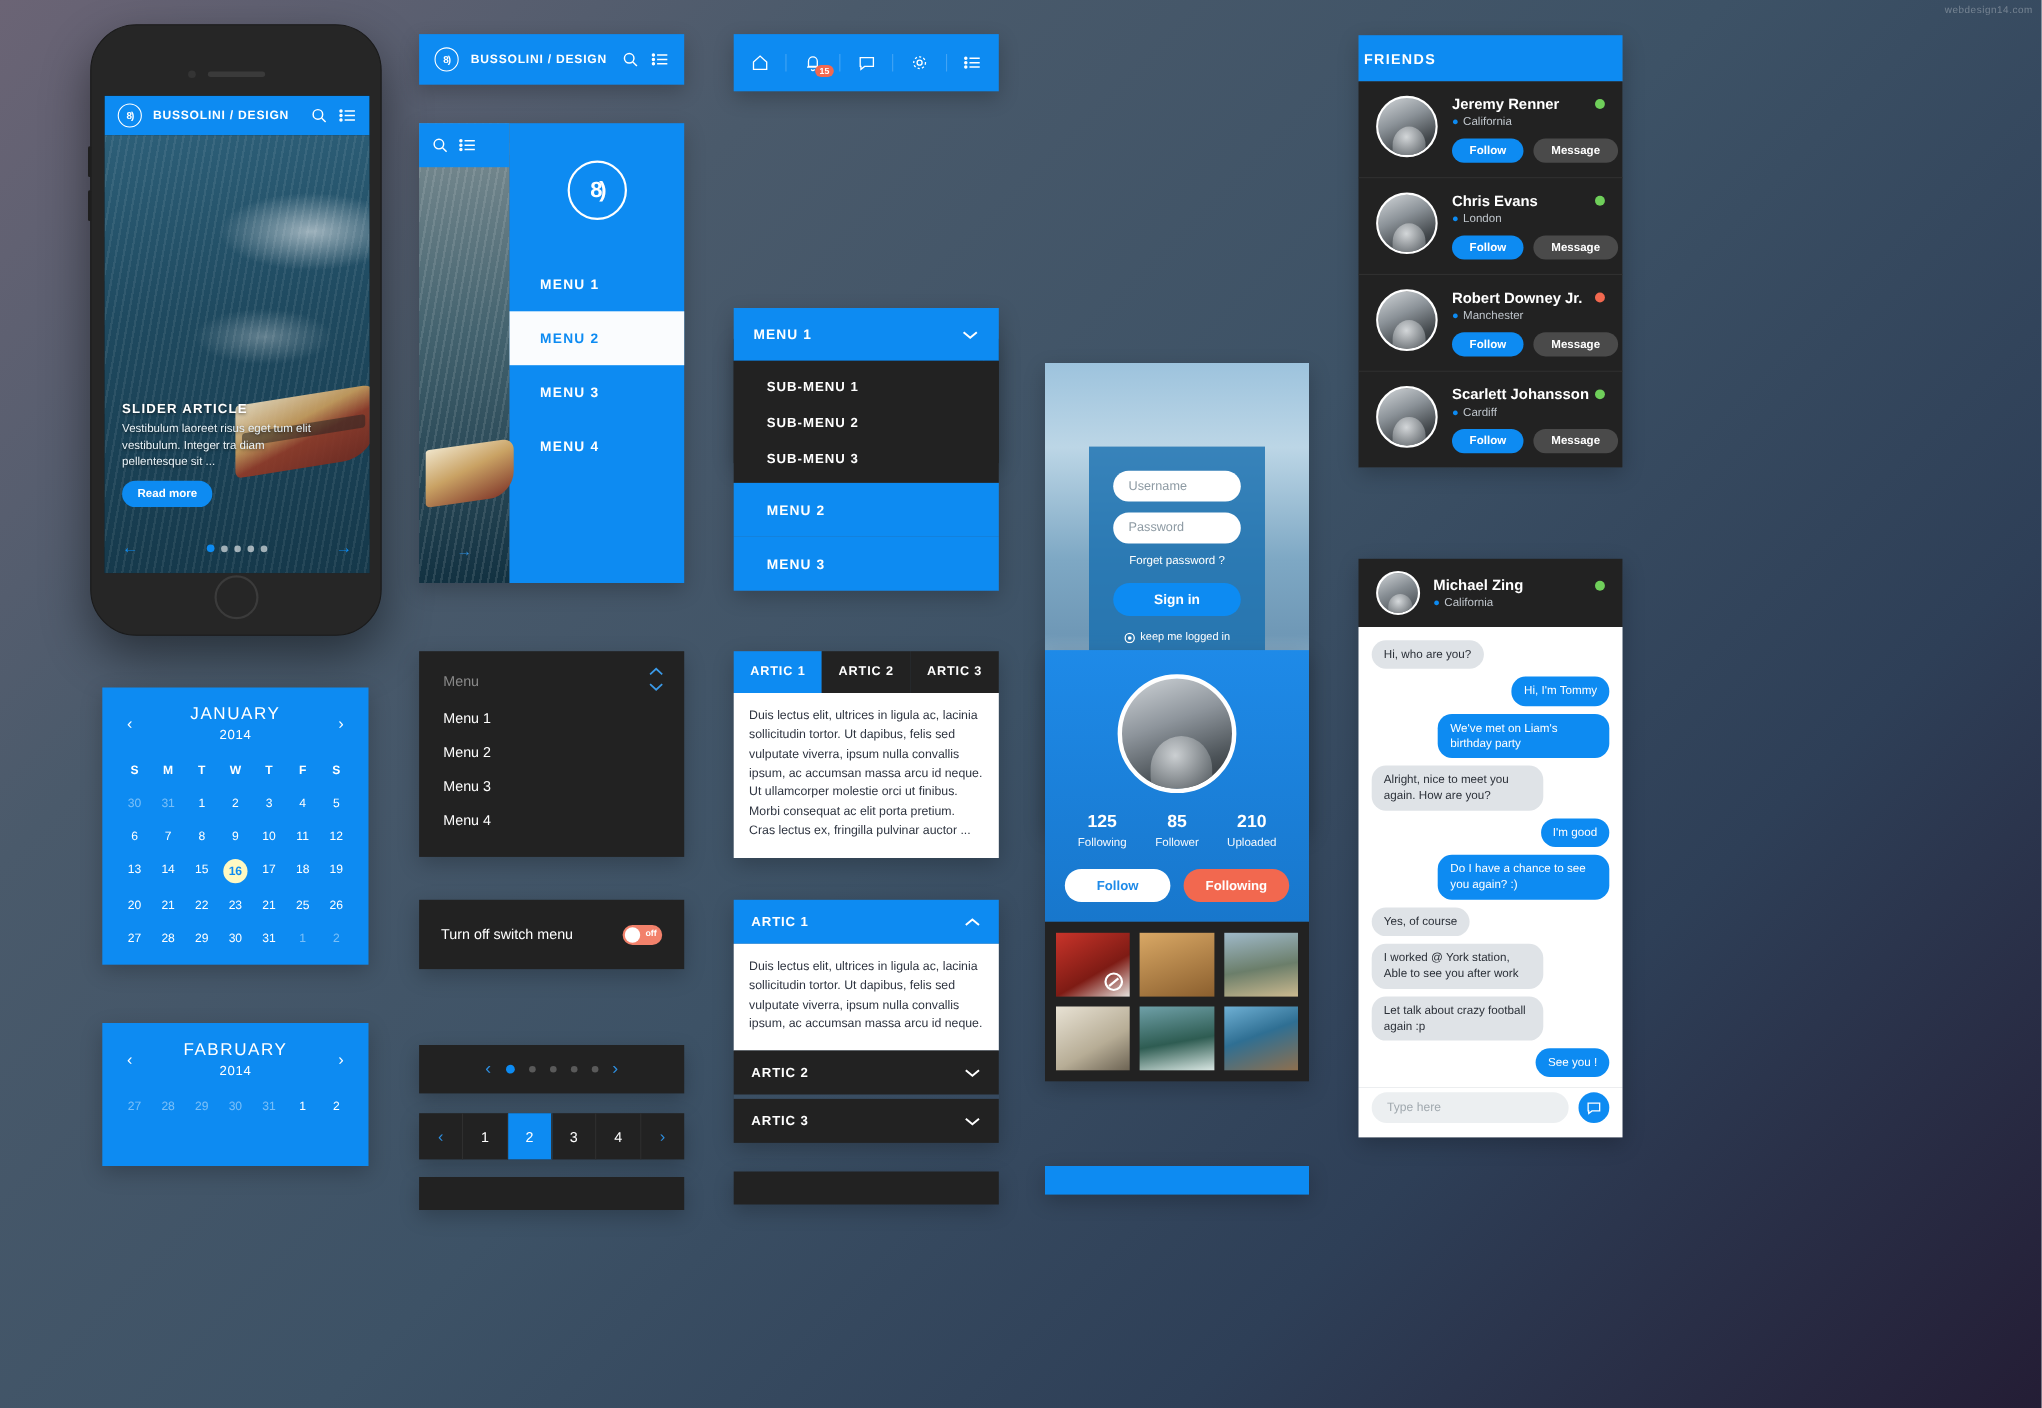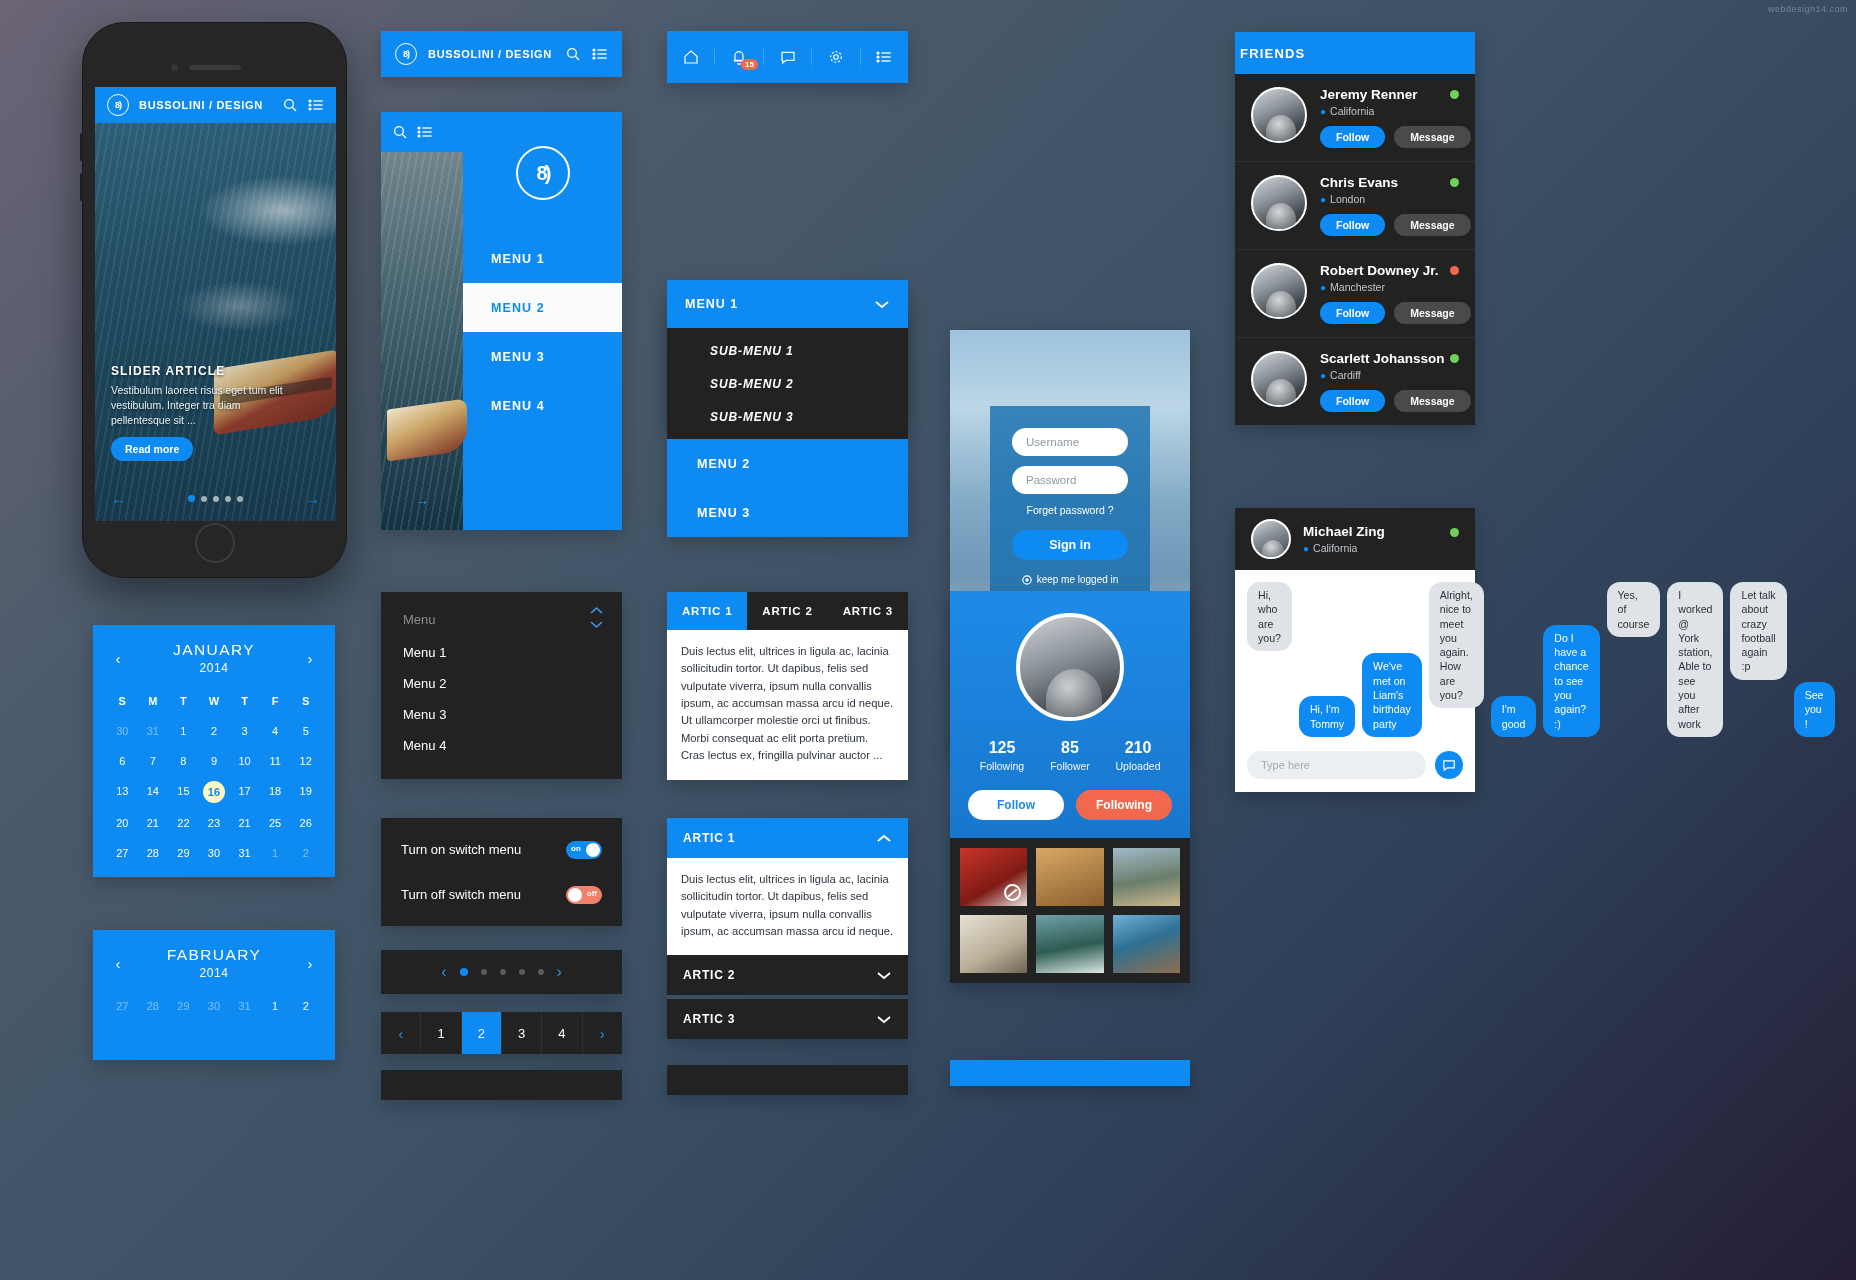--- a/index.html
+++ b/index.html
@@ -94,21 +94,21 @@
   .dlg-x{position:absolute;right:12px;top:9px;color:#f2684f;font-size:13px;cursor:pointer;}
   .dlg-t{color:#fff;font-size:13px;font-weight:700;margin:10px 0 18px;}
   .dlg-btns{display:flex;gap:13px;justify-content:center;}
   .pill{border-radius:16px;padding:7px 22px;font-size:12px;font-weight:700;color:#fff;cursor:pointer;}
   .pill.blue{background:#0d8bf2;}
   .pill.red{background:#f2684f;}
 
   
   .acc-head{height:48px;background:#0d8bf2;color:#fff;display:flex;align-items:center;justify-content:space-between;
             padding:0 18px;font-size:12.5px;font-weight:600;letter-spacing:1px;cursor:pointer;}
-  .acc-body{background:#222;padding:6px 13px;font-style:italic;}
+  .acc-body{background:#222;padding:6px 0;}
   .sub{height:33px;display:flex;align-items:center;padding-left:30px;color:#fff;font-size:12px;font-weight:600;letter-spacing:.9px;cursor:pointer;}
   .acc2{height:49px;background:#0d8bf2;color:#fff;display:flex;align-items:center;padding-left:30px;font-size:12.5px;font-weight:600;letter-spacing:1px;cursor:pointer;}
 
   
   .sel{background:#222;padding:14px 0 18px;position:relative;}
   .sel .lbl{color:#8a8a8a;font-size:13px;padding:6px 0 10px 22px;}
   .sel .opt{color:#fff;font-size:13px;padding:8px 0 8px 22px;cursor:pointer;}
   .spin{position:absolute;right:18px;top:14px;display:flex;flex-direction:column;gap:5px;color:#3b9ae8;font-size:12px;}
 
   
@@ -205,21 +205,21 @@
   .fbtn.grey{background:#4a4a4a;}
   .status{position:absolute;right:16px;top:16px;width:9px;height:9px;border-radius:50%;}
   .st-on{background:#6fcf5a;} .st-off{background:#f2684f;}
 
   
   .chat-head{background:#222;display:flex;gap:12px;align-items:center;padding:11px 16px;position:relative;}
   .chat-av{width:40px;height:40px;border-radius:50%;border:2px solid #fff;overflow:hidden;flex:0 0 40px;
            background:linear-gradient(155deg,#cfd3d6,#858c92 45%,#3e4347);position:relative;}
   .chat-av:after{content:"";position:absolute;left:9px;top:19px;width:22px;height:24px;border-radius:50% 50% 34% 34%;
                  background:radial-gradient(circle at 42% 28%,#e8ebed,#6b7176 70%);opacity:.85;}
-  .chat-body{background:#fff;padding:12px 12px 10px;display:flex;flex-direction:row;gap:7px;}
+  .chat-body{background:#fff;padding:12px 12px 10px;display:flex;flex-direction:column;gap:7px;}
   .bub{max-width:72%;padding:6px 11px;border-radius:13px;font-size:10.6px;line-height:1.35;}
   .bub.in{background:#dfe3e7;color:#2b3038;align-self:flex-start;}
   .bub.out{background:#0d8bf2;color:#fff;align-self:flex-end;}
   .chat-foot{background:#fff;padding:4px 12px 13px;display:flex;gap:9px;align-items:center;}
   .chat-input{flex:1;height:28px;border-radius:14px;background:#eceff1;display:flex;align-items:center;
               padding:0 14px;color:#a0a8ae;font-size:11px;}
   .chat-send{width:28px;height:28px;border-radius:50%;background:#0d8bf2;display:flex;align-items:center;justify-content:center;color:#fff;}
 </style>
 </head>
 <body>
@@ -423,27 +423,20 @@
         </svg>
   </div>
   <div class="opt">Menu 1</div>
   <div class="opt">Menu 2</div>
   <div class="opt">Menu 3</div>
   <div class="opt">Menu 4</div>
 </div>
 
 <div class="abs dark panel-sh" style="left:381px;top:818px;width:241px;padding:9px 0;">
   <div class="swrow">
-    <span>Turn on switch menu</span>
-    <span class="sw on">
-          <span class="t">on</span>
-          <span class="knob"></span>
-        </span>
-  </div>
-  <div class="swrow">
     <span>Turn off switch menu</span>
     <span class="sw off">
           <span class="t">off</span>
           <span class="knob"></span>
         </span>
   </div>
 </div>
 
 <div class="abs carousel panel-sh" style="left:381px;top:950px;width:241px;">
   <span class="chev">‹</span>

